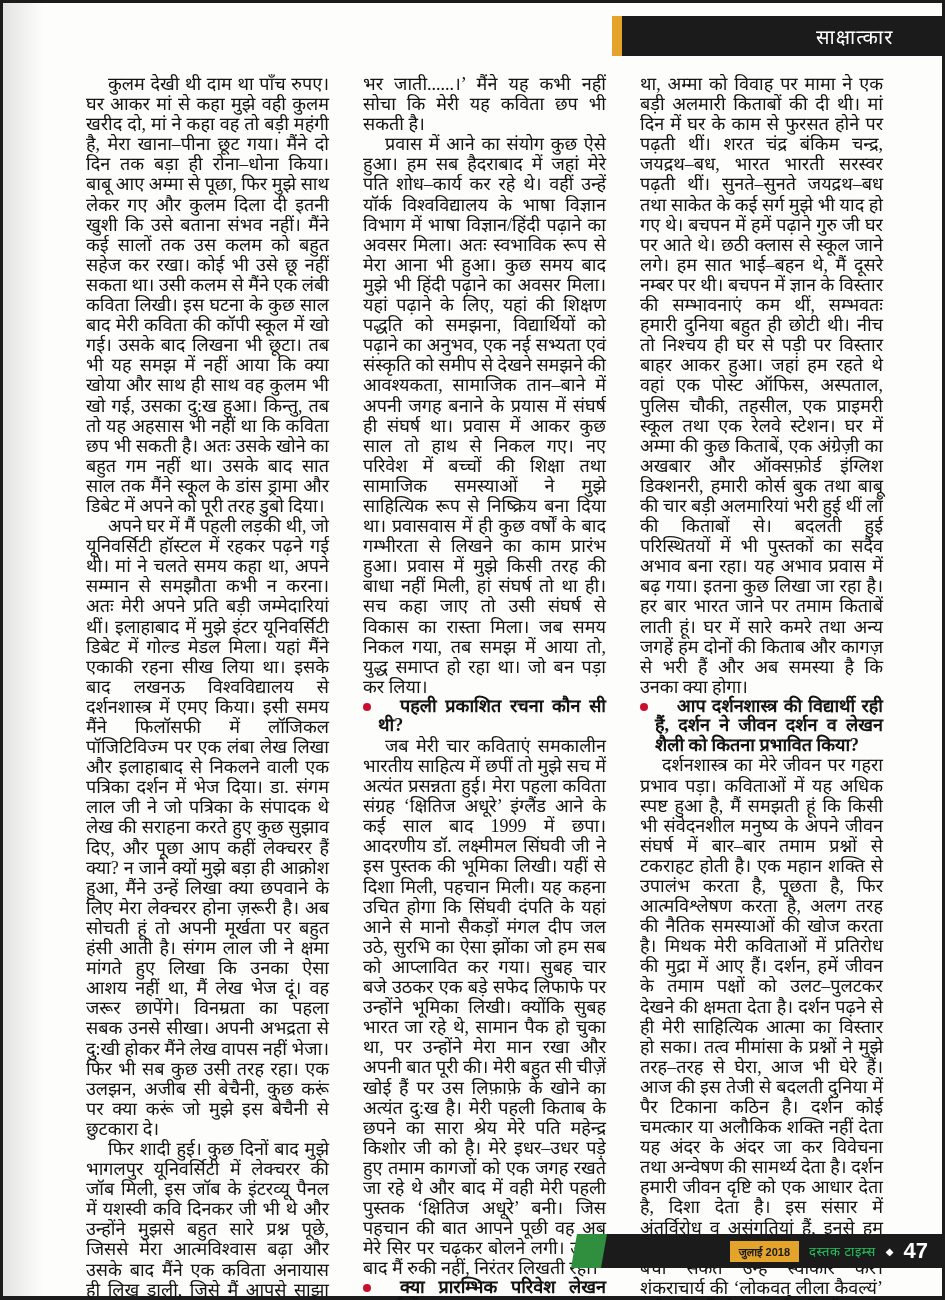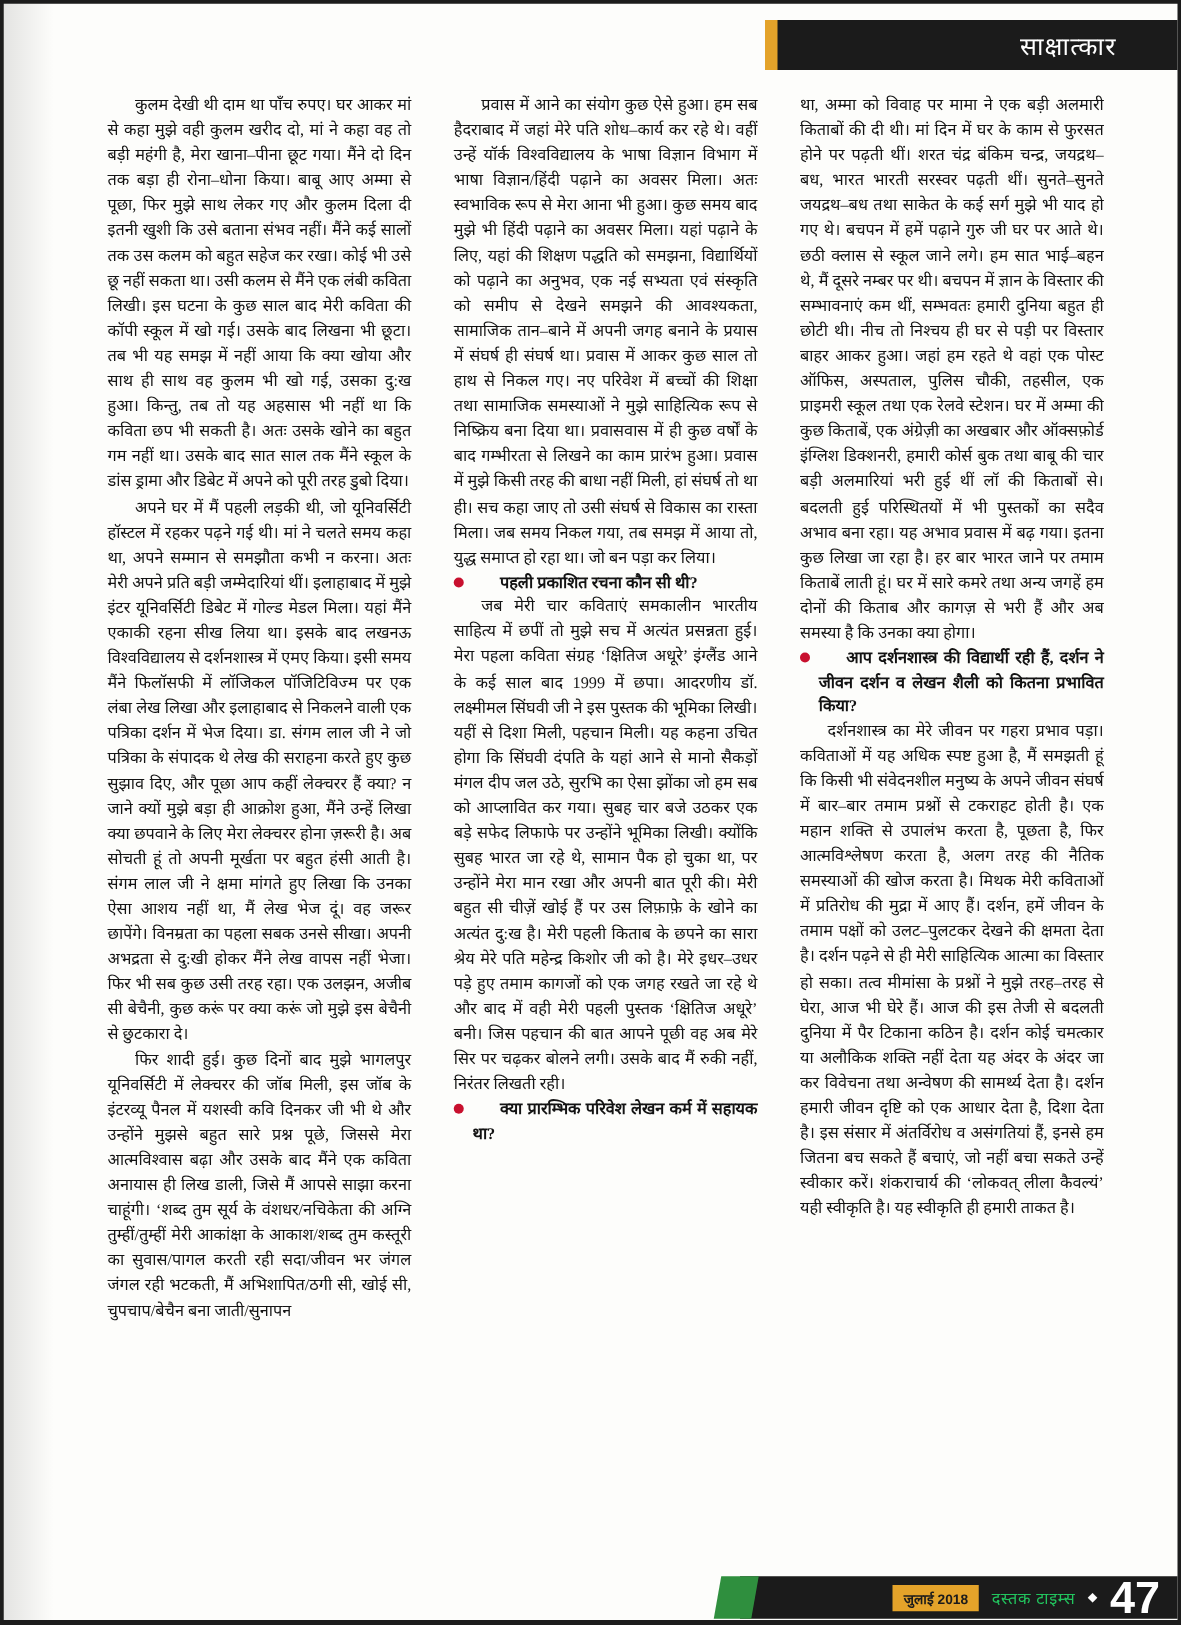--- a/index.html
+++ b/index.html
@@ -75,21 +75,21 @@
     position: absolute;
     top: 74px;
     left: 86px;
     right: 62px;
     bottom: 110px;
     display: flex;
     gap: 34px;
   }
   .col {
     width: 50%;
-    font-size: 13px;
+    font-size: 18px;
     line-height: 20.1px;
     color: #131313;
     text-align: justify;
     text-justify: inter-word;
     hyphens: auto;
   }
   .col p {
     margin: 0 0 0 0;
     text-indent: 22px;
   }
@@ -112,21 +112,21 @@
     border-radius: 50%;
     background: #c8102e;
     display: inline-block;
   }
 
   
   .footer {
     position: absolute;
     left: 0;
     right: 3px;
-    bottom: 5px;
+    bottom: 32px;
     height: 36px;
   }
   .footer-bar {
     position: absolute;
     right: 0;
     bottom: 0;
     height: 34px;
     width: 350px;
     background: #1b1b1b;
     display: flex;
@@ -162,21 +162,21 @@
     white-space: nowrap;
   }
   .diamond {
     color: #ffffff;
     font-size: 10px;
     margin-right: 10px;
   }
   .page-no {
     color: #ffffff;
     font-family: "Liberation Sans", sans-serif;
-    font-size: 36px;
+    font-size: 22px;
     font-weight: bold;
     line-height: 1;
   }
 
   
   .edge-shadow-left {
     position: absolute;
     top: 3px; bottom: 4px; left: 3px;
     width: 40px;
     background: linear-gradient(to right, rgba(0,0,0,0.10), rgba(0,0,0,0));
@@ -201,20 +201,21 @@
 
   <div class="columns">
 
     <div class="col">
       <p>कुलम देखी थी दाम था पाँच रुपए। घर आकर मां से कहा मुझे वही कुलम खरीद दो, मां ने कहा वह तो बड़ी महंगी है, मेरा खाना–पीना छूट गया। मैंने दो दिन तक बड़ा ही रोना–धोना किया। बाबू आए अम्मा से पूछा, फिर मुझे साथ लेकर गए और कुलम दिला दी इतनी खुशी कि उसे बताना संभव नहीं। मैंने कई सालों तक उस कलम को बहुत सहेज कर रखा। कोई भी उसे छू नहीं सकता था। उसी कलम से मैंने एक लंबी कविता लिखी। इस घटना के कुछ साल बाद मेरी कविता की कॉपी स्कूल में खो गई। उसके बाद लिखना भी छूटा। तब भी यह समझ में नहीं आया कि क्या खोया और साथ ही साथ वह कुलम भी खो गई, उसका दु:ख हुआ। किन्तु, तब तो यह अहसास भी नहीं था कि कविता छप भी सकती है। अतः उसके खोने का बहुत गम नहीं था। उसके बाद सात साल तक मैंने स्कूल के डांस ड्रामा और डिबेट में अपने को पूरी तरह डुबो दिया।</p>
       <p>अपने घर में मैं पहली लड़की थी, जो यूनिवर्सिटी हॉस्टल में रहकर पढ़ने गई थी। मां ने चलते समय कहा था, अपने सम्मान से समझौता कभी न करना। अतः मेरी अपने प्रति बड़ी जम्मेदारियां थीं। इलाहाबाद में मुझे इंटर यूनिवर्सिटी डिबेट में गोल्ड मेडल मिला। यहां मैंने एकाकी रहना सीख लिया था। इसके बाद लखनऊ विश्वविद्यालय से दर्शनशास्त्र में एमए किया। इसी समय मैंने फिलॉसफी में लॉजिकल पॉजिटिविज्म पर एक लंबा लेख लिखा और इलाहाबाद से निकलने वाली एक पत्रिका दर्शन में भेज दिया। डा. संगम लाल जी ने जो पत्रिका के संपादक थे लेख की सराहना करते हुए कुछ सुझाव दिए, और पूछा आप कहीं लेक्चरर हैं क्या? न जाने क्यों मुझे बड़ा ही आक्रोश हुआ, मैंने उन्हें लिखा क्या छपवाने के लिए मेरा लेक्चरर होना ज़रूरी है। अब सोचती हूं तो अपनी मूर्खता पर बहुत हंसी आती है। संगम लाल जी ने क्षमा मांगते हुए लिखा कि उनका ऐसा आशय नहीं था, मैं लेख भेज दूं। वह जरूर छापेंगे। विनम्रता का पहला सबक उनसे सीखा। अपनी अभद्रता से दु:खी होकर मैंने लेख वापस नहीं भेजा। फिर भी सब कुछ उसी तरह रहा। एक उलझन, अजीब सी बेचैनी, कुछ करूं पर क्या करूं जो मुझे इस बेचैनी से छुटकारा दे।</p>
       <p>फिर शादी हुई। कुछ दिनों बाद मुझे भागलपुर यूनिवर्सिटी में लेक्चरर की जॉब मिली, इस जॉब के इंटरव्यू पैनल में यशस्वी कवि दिनकर जी भी थे और उन्होंने मुझसे बहुत सारे प्रश्न पूछे, जिससे मेरा आत्मविश्वास बढ़ा और उसके बाद मैंने एक कविता अनायास ही लिख डाली, जिसे मैं आपसे साझा करना चाहूंगी। ‘शब्द तुम सूर्य के वंशधर/नचिकेता की अग्नि तुम्हीं/तुम्हीं मेरी आकांक्षा के आकाश/शब्द तुम कस्तूरी का सुवास/पागल करती रही सदा/जीवन भर जंगल जंगल रही भटकती, मैं अभिशापित/ठगी सी, खोई सी, चुपचाप/बेचैन बना जाती/सुनापन</p>
     </div>
 
     <div class="col">
+      <p class="noindent">भर जाती......।’ मैंने यह कभी नहीं सोचा कि मेरी यह कविता छप भी सकती है।</p>
       <p>प्रवास में आने का संयोग कुछ ऐसे हुआ। हम सब हैदराबाद में जहां मेरे पति शोध–कार्य कर रहे थे। वहीं उन्हें यॉर्क विश्वविद्यालय के भाषा विज्ञान विभाग में भाषा विज्ञान/हिंदी पढ़ाने का अवसर मिला। अतः स्वभाविक रूप से मेरा आना भी हुआ। कुछ समय बाद मुझे भी हिंदी पढ़ाने का अवसर मिला। यहां पढ़ाने के लिए, यहां की शिक्षण पद्धति को समझना, विद्यार्थियों को पढ़ाने का अनुभव, एक नई सभ्यता एवं संस्कृति को समीप से देखने समझने की आवश्यकता, सामाजिक तान–बाने में अपनी जगह बनाने के प्रयास में संघर्ष ही संघर्ष था। प्रवास में आकर कुछ साल तो हाथ से निकल गए। नए परिवेश में बच्चों की शिक्षा तथा सामाजिक समस्याओं ने मुझे साहित्यिक रूप से निष्क्रिय बना दिया था। प्रवासवास में ही कुछ वर्षों के बाद गम्भीरता से लिखने का काम प्रारंभ हुआ। प्रवास में मुझे किसी तरह की बाधा नहीं मिली, हां संघर्ष तो था ही। सच कहा जाए तो उसी संघर्ष से विकास का रास्ता मिला। जब समय निकल गया, तब समझ में आया तो, युद्ध समाप्त हो रहा था। जो बन पड़ा कर लिया।</p>
       <p class="q"><span class="bullet"></span><span>पहली प्रकाशित रचना कौन सी थी?</span></p>
       <p>जब मेरी चार कविताएं समकालीन भारतीय साहित्य में छपीं तो मुझे सच में अत्यंत प्रसन्नता हुई। मेरा पहला कविता संग्रह ‘क्षितिज अधूरे’ इंग्लैंड आने के कई साल बाद 1999 में छपा। आदरणीय डॉ. लक्ष्मीमल सिंघवी जी ने इस पुस्तक की भूमिका लिखी। यहीं से दिशा मिली, पहचान मिली। यह कहना उचित होगा कि सिंघवी दंपति के यहां आने से मानो सैकड़ों मंगल दीप जल उठे, सुरभि का ऐसा झोंका जो हम सब को आप्लावित कर गया। सुबह चार बजे उठकर एक बड़े सफेद लिफाफे पर उन्होंने भूमिका लिखी। क्योंकि सुबह भारत जा रहे थे, सामान पैक हो चुका था, पर उन्होंने मेरा मान रखा और अपनी बात पूरी की। मेरी बहुत सी चीज़ें खोई हैं पर उस लिफ़ाफ़े के खोने का अत्यंत दु:ख है। मेरी पहली किताब के छपने का सारा श्रेय मेरे पति महेन्द्र किशोर जी को है। मेरे इधर–उधर पड़े हुए तमाम कागजों को एक जगह रखते जा रहे थे और बाद में वही मेरी पहली पुस्तक ‘क्षितिज अधूरे’ बनी। जिस पहचान की बात आपने पूछी वह अब मेरे सिर पर चढ़कर बोलने लगी। उसके बाद मैं रुकी नहीं, निरंतर लिखती रही।</p>
       <p class="q"><span class="bullet"></span><span>क्या प्रारम्भिक परिवेश लेखन कर्म में सहायक था?</span></p>
     </div>
 
     <div class="col">
       <p class="noindent">था, अम्मा को विवाह पर मामा ने एक बड़ी अलमारी किताबों की दी थी। मां दिन में घर के काम से फुरसत होने पर पढ़ती थीं। शरत चंद्र बंकिम चन्द्र, जयद्रथ–बध, भारत भारती सरस्वर पढ़ती थीं। सुनते–सुनते जयद्रथ–बध तथा साकेत के कई सर्ग मुझे भी याद हो गए थे। बचपन में हमें पढ़ाने गुरु जी घर पर आते थे। छठी क्लास से स्कूल जाने लगे। हम सात भाई–बहन थे, मैं दूसरे नम्बर पर थी। बचपन में ज्ञान के विस्तार की सम्भावनाएं कम थीं, सम्भवतः हमारी दुनिया बहुत ही छोटी थी। नीच तो निश्चय ही घर से पड़ी पर विस्तार बाहर आकर हुआ। जहां हम रहते थे वहां एक पोस्ट ऑफिस, अस्पताल, पुलिस चौकी, तहसील, एक प्राइमरी स्कूल तथा एक रेलवे स्टेशन। घर में अम्मा की कुछ किताबें, एक अंग्रेज़ी का अखबार और ऑक्सफ़ोर्ड इंग्लिश डिक्शनरी, हमारी कोर्स बुक तथा बाबू की चार बड़ी अलमारियां भरी हुई थीं लॉ की किताबों से। बदलती हुई परिस्थितयों में भी पुस्तकों का सदैव अभाव बना रहा। यह अभाव प्रवास में बढ़ गया। इतना कुछ लिखा जा रहा है। हर बार भारत जाने पर तमाम किताबें लाती हूं। घर में सारे कमरे तथा अन्य जगहें हम दोनों की किताब और कागज़ से भरी हैं और अब समस्या है कि उनका क्या होगा।</p>
       <p class="q"><span class="bullet"></span><span>आप दर्शनशास्त्र की विद्यार्थी रही हैं, दर्शन ने जीवन दर्शन व लेखन शैली को कितना प्रभावित किया?</span></p>
       <p>दर्शनशास्त्र का मेरे जीवन पर गहरा प्रभाव पड़ा। कविताओं में यह अधिक स्पष्ट हुआ है, मैं समझती हूं कि किसी भी संवेदनशील मनुष्य के अपने जीवन संघर्ष में बार–बार तमाम प्रश्नों से टकराहट होती है। एक महान शक्ति से उपालंभ करता है, पूछता है, फिर आत्मविश्लेषण करता है, अलग तरह की नैतिक समस्याओं की खोज करता है। मिथक मेरी कविताओं में प्रतिरोध की मुद्रा में आए हैं। दर्शन, हमें जीवन के तमाम पक्षों को उलट–पुलटकर देखने की क्षमता देता है। दर्शन पढ़ने से ही मेरी साहित्यिक आत्मा का विस्तार हो सका। तत्व मीमांसा के प्रश्नों ने मुझे तरह–तरह से घेरा, आज भी घेरे हैं। आज की इस तेजी से बदलती दुनिया में पैर टिकाना कठिन है। दर्शन कोई चमत्कार या अलौकिक शक्ति नहीं देता यह अंदर के अंदर जा कर विवेचना तथा अन्वेषण की सामर्थ्य देता है। दर्शन हमारी जीवन दृष्टि को एक आधार देता है, दिशा देता है। इस संसार में अंतर्विरोध व असंगतियां हैं, इनसे हम जितना बच सकते हैं बचाएं, जो नहीं बचा सकते उन्हें स्वीकार करें। शंकराचार्य की ‘लोकवत् लीला कैवल्यं’ यही स्वीकृति है। यह स्वीकृति ही हमारी ताकत है।</p>

